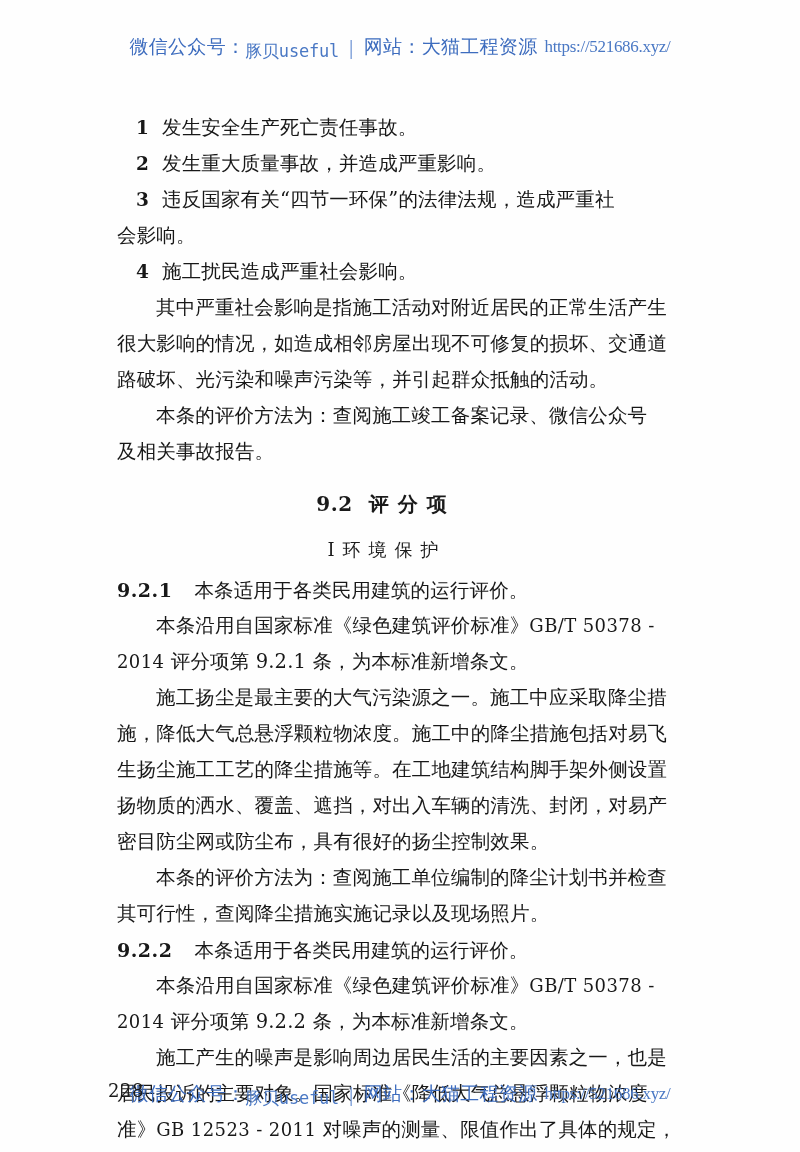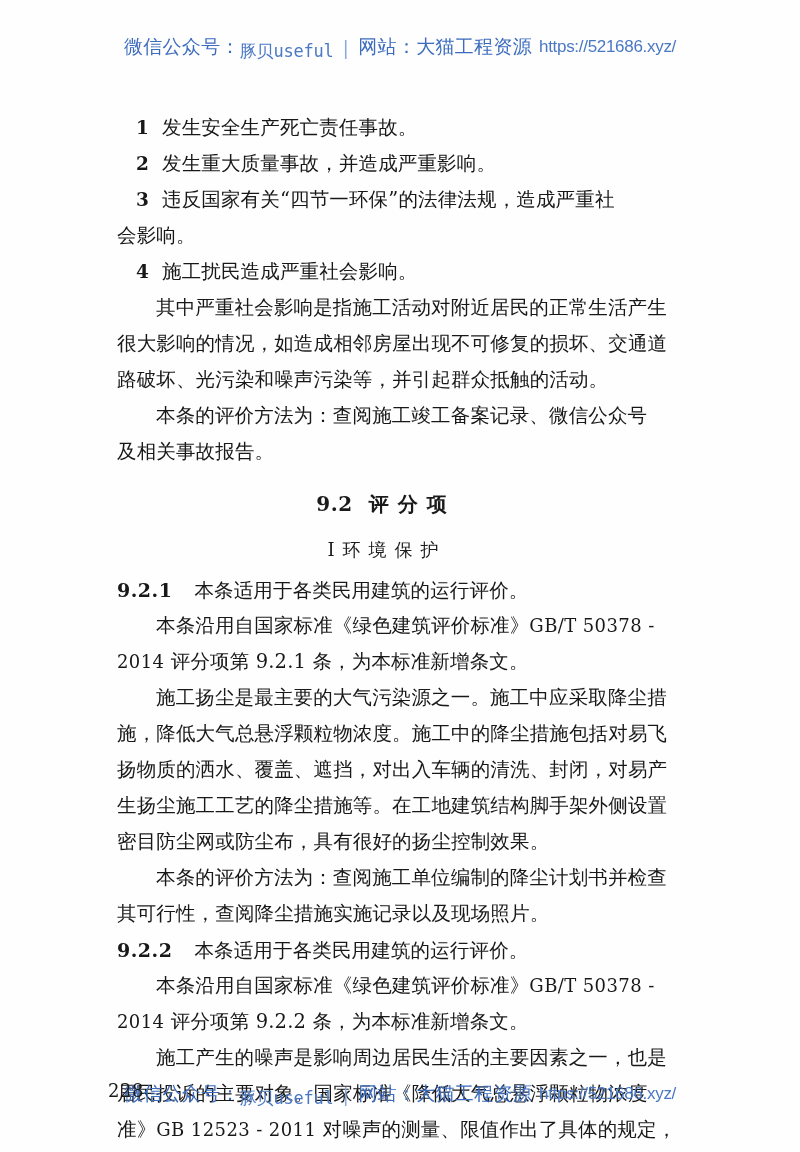--- a/index.html
+++ b/index.html
@@ -55,21 +55,21 @@
     margin-top: 9px;
   }
   .wm-sep {
     display: inline-block;
     margin: 0 9px;
     color: #89a8dc;
     font-size: 19px;
     font-family: "DejaVu Serif", serif;
   }
   .wm-url {
-    font-family: Liberation Sans, sans-serif;
+    font-family: Liberation Serif, serif;
     font-size: 17px;
     color: #4a78c4;
     margin-left: 7px;
     letter-spacing: -0.3px;
   }
 
   
   .content {
     position: absolute;
     left: 117px;
@@ -209,22 +209,22 @@
 
     <div class="spacer-6"></div>
 
     <div class="line"><span class="clause-no">9.2.1</span><span class="clause-txt">本条适用于各类民用建筑的运行评价。</span></div>
 
     <div class="line indent"><span>本条沿用自国家标准《绿色建筑评价标准》</span><span class="latin">GB/T 50378 -</span></div>
     <div class="line"><span class="latin">2014</span><span> 评分项第 9.2.1 条，为本标准新增条文。</span></div>
 
     <div class="line indent">施工扬尘是最主要的大气污染源之一。施工中应采取降尘措</div>
     <div class="line">施，降低大气总悬浮颗粒物浓度。施工中的降尘措施包括对易飞</div>
+    <div class="line">生扬尘施工工艺的降尘措施等。在工地建筑结构脚手架外侧设置</div>
     <div class="line">扬物质的洒水、覆盖、遮挡，对出入车辆的清洗、封闭，对易产</div>
-    <div class="line">生扬尘施工工艺的降尘措施等。在工地建筑结构脚手架外侧设置</div>
     <div class="line">密目防尘网或防尘布，具有很好的扬尘控制效果。</div>
 
     <div class="line indent">本条的评价方法为：查阅施工单位编制的降尘计划书并检查</div>
     <div class="line">其可行性，查阅降尘措施实施记录以及现场照片。</div>
 
     <div class="line"><span class="clause-no">9.2.2</span><span class="clause-txt">本条适用于各类民用建筑的运行评价。</span></div>
 
     <div class="line indent"><span>本条沿用自国家标准《绿色建筑评价标准》</span><span class="latin">GB/T 50378 -</span></div>
     <div class="line"><span class="latin">2014</span><span> 评分项第 9.2.2 条，为本标准新增条文。</span></div>
 

